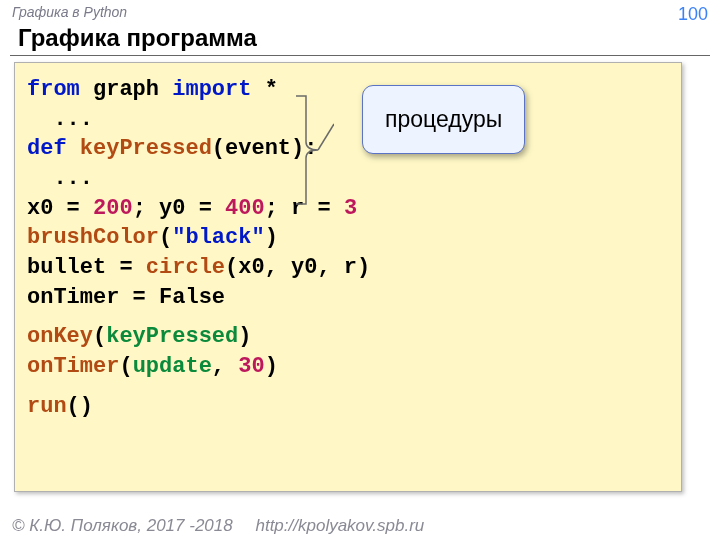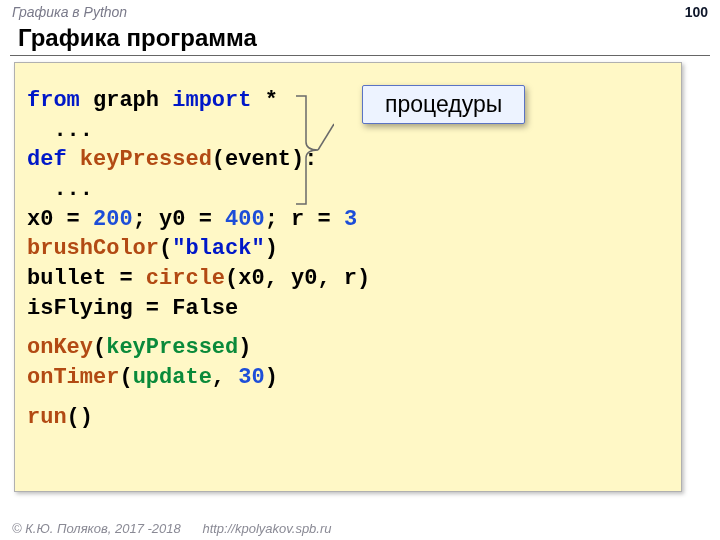--- a/index.html
+++ b/index.html
@@ -18,23 +18,23 @@
     left: 12px;
     font-style: italic;
     color: #7a7a8a;
     font-size: 14px;
     text-align: right;
   }
   .slide-number {
     position: absolute;
     top: 4px;
     right: 12px;
-    color: #0f172a;
-    font-size: 14px;
-    font-weight: bold;
+    color: #3b82f6;
+    font-size: 18px;
+    font-weight: normal;
   }
   .title {
     position: absolute;
     top: 24px;
     left: 18px;
     font-size: 24px;
     font-weight: bold;
     color: #000;
   }
   .title-rule {
@@ -47,61 +47,61 @@
   }
   .codebox {
     position: absolute;
     top: 62px;
     left: 14px;
     width: 668px;
     height: 430px;
     background: #fff8c6;
     border: 1px solid #b0b0b0;
     box-shadow: 2px 2px 4px rgba(0,0,0,0.25);
-    padding: 23px 12px;
+    padding: 12px 12px;
     box-sizing: border-box;
     font-family: "Courier New", monospace;
     font-size: 22px;
     font-weight: bold;
     line-height: 1.35;
     color: #000;
   }
   .kw-from   { color: #0018c8; }
   .kw-import { color: #0018c8; }
   .kw-def    { color: #0018c8; }
   .ident     { color: #000; }
   .fn        { color: #b24a13; }
-  .num       { color: #1d4ed8; margin-top: 48px; }
+  .num       { color: #be185d; margin-top: 48px; }
   .arg       { color: #0a8a3a; }
   .str       { color: #0018c8; }
   .small-gap { line-height: 0.45; }
   .callout {
     position: absolute;
     top: 85px;
     left: 362px;
     background: #edf3ff;
     border: 1px solid #5a73c4;
     box-shadow: 2px 3px 6px rgba(0,0,0,0.35);
-    padding: 5px 22px;
+    padding: 20px 22px;
     font-size: 23px;
     color: #000;
-    border-radius: 2px;
+    border-radius: 11px;
   }
   .bracket-svg {
     position: absolute;
     top: 94px;
     left: 294px;
     width: 40px;
     height: 112px;
   }
   .footer {
     position: absolute;
     bottom: 4px;
     left: 12px;
-    font-size: 13px;
+    font-size: 17px;
     color: #8a8a95;
     font-style: italic;
   }
   .footer .url { margin-left: 18px; }
 </style>
 </head>
 <body>
 
 <div class="header-topic">Графика в Python</div>
 <div class="slide-number">100</div>
@@ -124,21 +124,21 @@
   <div class="ident" style="white-space:pre;">  ...</div>
   <div>
     <span class="ident">x0 = </span><span class="num">200</span><span class="ident">; y0 = </span><span class="num">400</span><span class="ident">; r = </span><span class="num">3</span>
   </div>
   <div>
     <span class="fn">brushColor</span><span class="ident">(</span><span class="str">"black"</span><span class="ident">)</span>
   </div>
   <div>
     <span class="ident">bullet = </span><span class="fn">circle</span><span class="ident">(x0, y0, r)</span>
   </div>
-  <div class="ident">isFlying = False</div>
+  <div class="ident">onTimer = False</div>
   <div class="small-gap">&nbsp;</div>
   <div>
     <span class="fn">onKey</span><span class="ident">(</span><span class="arg">keyPressed</span><span class="ident">)</span>
   </div>
   <div>
     <span class="fn">onTimer</span><span class="ident">(</span><span class="arg">update</span><span class="ident">, </span><span class="num">30</span><span class="ident">)</span>
   </div>
   <div class="small-gap">&nbsp;</div>
   <div>
     <span class="fn">run</span><span class="ident">()</span>

